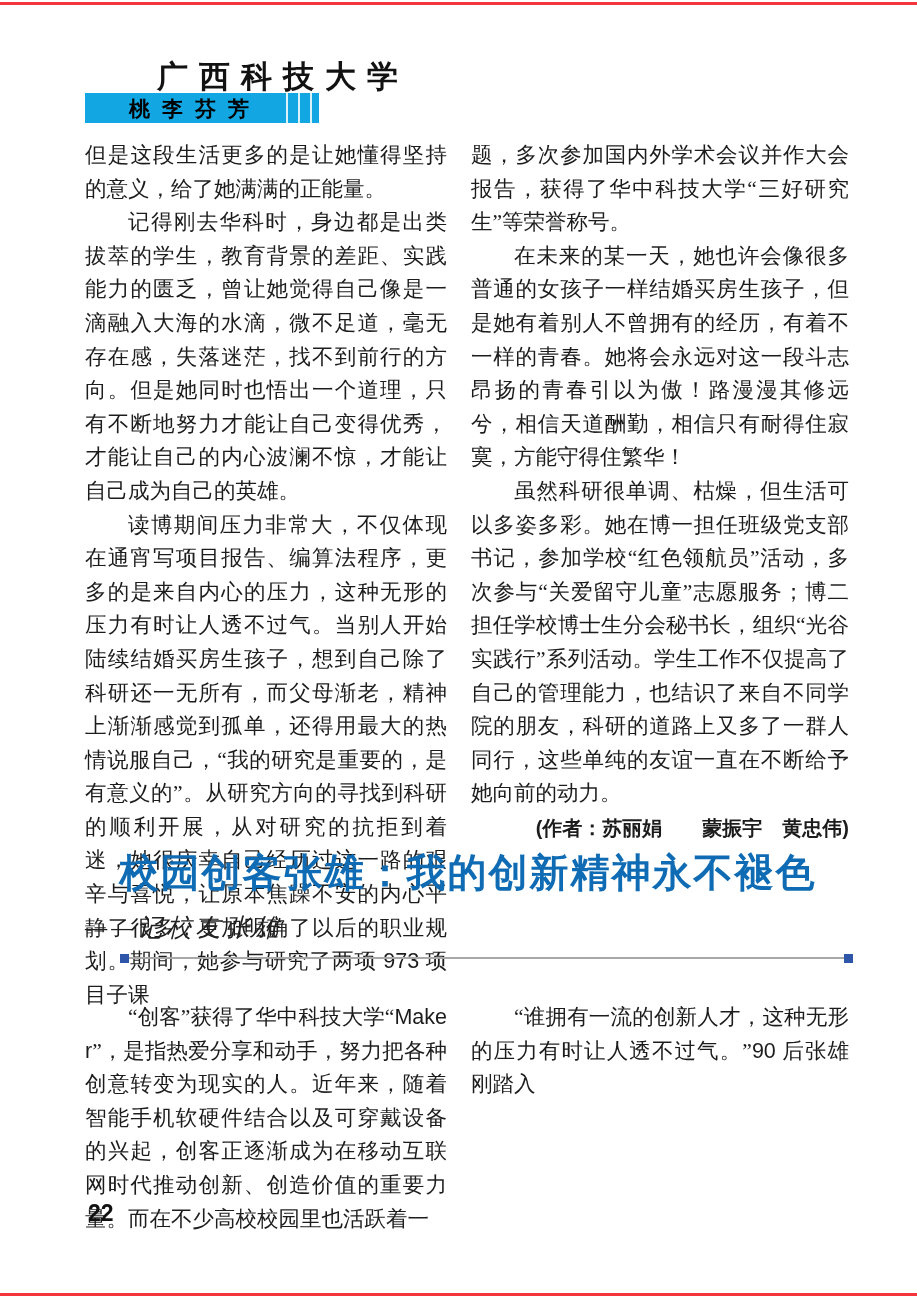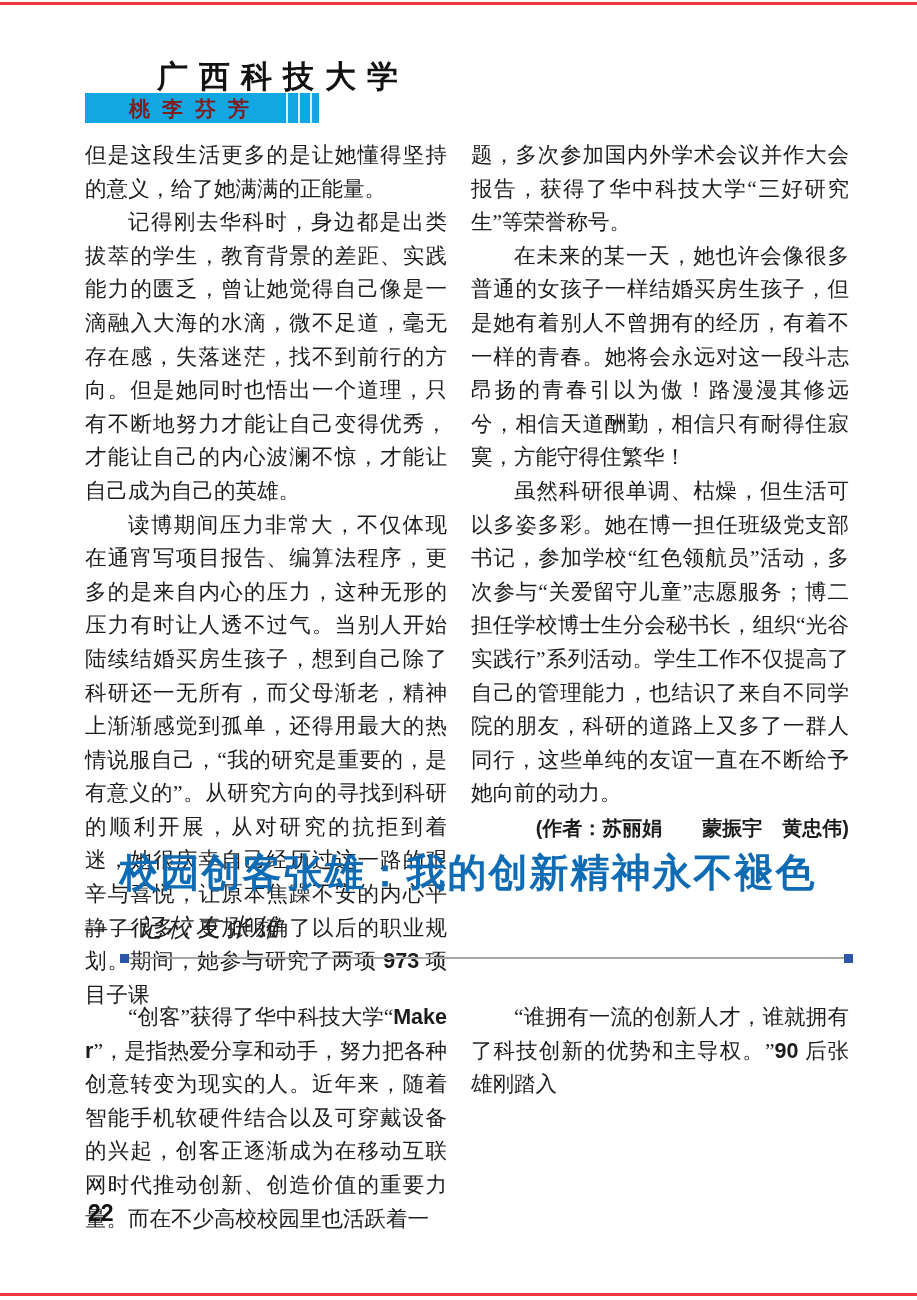--- a/index.html
+++ b/index.html
@@ -15,21 +15,21 @@
   .univ{
     position:absolute;left:157px;top:56px;margin:0;
     font-size:31px;font-weight:bold;color:#121212;letter-spacing:11px;white-space:nowrap;
   }
   .banner{
     position:absolute;left:85px;top:93px;width:234px;height:30px;
     background:var(--banner-blue,#12a7e3);
   }
   .banner-text{
     position:absolute;left:44px;top:0;line-height:31px;white-space:nowrap;
-    color:#7f1d1d;font-weight:bold;font-size:21px;letter-spacing:12px;
+    color:#000000;font-weight:bold;font-size:21px;letter-spacing:12px;
     font-family:"Liberation Sans","DejaVu Sans",sans-serif;
   }
   .stripes{position:absolute;right:7px;top:0;height:100%;display:flex;gap:10px;}
   .stripes i{display:block;width:2px;height:100%;background:rgba(255,255,255,.85);}
 
   .col{position:absolute;}
   #a1-left{left:85px;top:139px;width:362px;}
   #a1-right{left:471px;top:139px;width:378px;}
   #a2-left{left:85px;top:1001px;width:362px;}
   #a2-right{left:471px;top:1001px;width:378px;}
@@ -37,21 +37,21 @@
   .para{
     margin:0;font-size:21.5px;line-height:33.6px;color:#1c1c1c;
     text-align:justify;word-break:break-all;
   }
   .para.indent{text-indent:2em;}
   .para.author{
     text-align:right;word-break:normal;
     font-family:"Liberation Sans","DejaVu Sans",sans-serif;
     font-weight:bold;font-size:20px;margin-top:1px;
   }
-  .bnum{font-family:"Liberation Sans","DejaVu Sans",sans-serif;font-weight:bold;}
+  .bnum{font-family:"Liberation Sans","DejaVu Sans",sans-serif;font-weight:normal;}
 
   .title2{
     position:absolute;left:85px;top:846px;width:766px;margin:0;
     text-align:center;font-size:39px;font-weight:bold;letter-spacing:2px;
     color:var(--title-blue,#0f6cb4);white-space:nowrap;
   }
   .subtitle{
     position:absolute;left:85px;top:911px;width:766px;margin:0;
     text-align:left;font-size:25px;font-style:italic;color:#222222;letter-spacing:4px;
   }
@@ -104,19 +104,19 @@
   <h1 class="title2">校园创客张雄：我的创新精神永不褪色</h1>
   <p class="subtitle">——记校友张雄</p>
   <div class="divider">
     <span class="sq left"></span>
     <span class="sq right"></span>
   </div>
   <div class="col" id="a2-left">
       <p class="para indent"><span>“创客”获得了华中科技大学“</span><span class="bnum">Maker</span><span>”，是指热爱分享和动手，努力把各种创意转变为现实的人。近年来，随着智能手机软硬件结合以及可穿戴设备的兴起，创客正逐渐成为在移动互联网时代推动创新、创造价值的重要力量。而在不少高校校园里也活跃着一</span></p>
     </div>
   <div class="col" id="a2-right">
-      <p class="para indent"><span>“谁拥有一流的创新人才，谁就拥有了科技创新的优势和主导权。”</span><span class="bnum">90</span><span> 后张雄刚踏入</span></p>
+      <p class="para indent"><span>“谁拥有一流的创新人才，这种无形的压力有时让人透不过气。”</span><span class="bnum">90</span><span> 后张雄刚踏入</span></p>
     </div>
 </section>
 
 <p class="page-number">22</p>
 
 <div class="red-line bottom"></div>
 
 </body></html>

